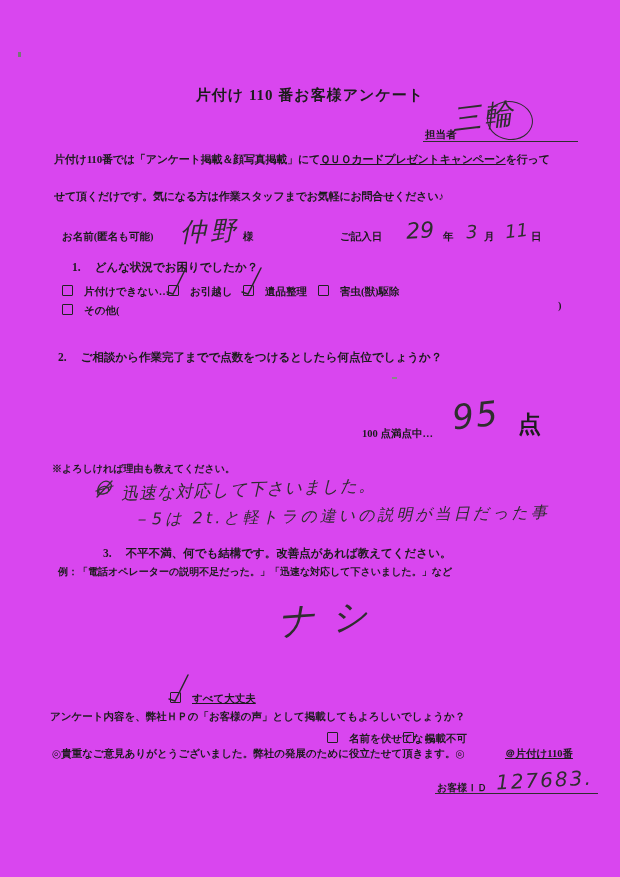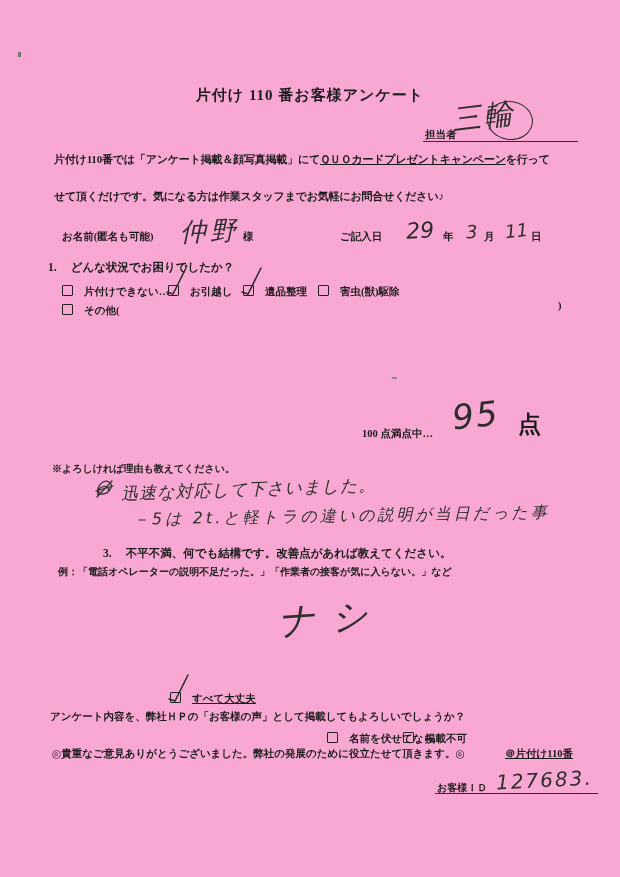--- a/index.html
+++ b/index.html
@@ -1,17 +1,17 @@
 <!DOCTYPE html>
 <html><head>
 <meta charset="utf-8">
 <style>
   html,body{margin:0;padding:0;background:#ffffff;}
   .sheet{
-    position:relative;width:620px;height:877px;background:#f9a8d4;overflow:hidden;
+    position:relative;width:620px;height:877px;background:#d946ef;overflow:hidden;
     font-family:"Liberation Serif","DejaVu Serif",serif;color:#1c1c1c;
   }
   .abs{position:absolute;white-space:nowrap;}
   .title{top:86px;left:0;width:100%;text-align:center;font-size:15px;font-weight:600;letter-spacing:1px;}
   .staff-label{top:128px;left:425px;font-size:10.5px;font-weight:600;}
   .staff-line{top:141px;left:423px;width:155px;height:1px;background:#2e2e2e;}
   .hw{font-family:"DejaVu Sans",sans-serif;font-style:italic;color:#2e2e2e;}
   .staff-sig{top:97px;left:452px;font-size:29px;transform:rotate(-7deg);letter-spacing:3px;}
   .sig-circle{top:101px;left:487px;width:44px;height:37px;border:1.6px solid #2e2e2e;border-radius:50%;transform:rotate(8deg);}
   .intro{top:150px;left:54px;width:520px;font-size:11px;font-weight:600;line-height:18.5px;letter-spacing:-0.2px;}
@@ -72,21 +72,21 @@
   <span class="abs hw name-hw">仲野</span>
   <span class="abs honorific">様</span>
   <span class="abs date-label">ご記入日</span>
   <span class="abs hw y-hw">29</span>
   <span class="abs y-unit">年</span>
   <span class="abs hw m-hw">3</span>
   <span class="abs m-unit">月</span>
   <span class="abs hw d-hw">11</span>
   <span class="abs d-unit">日</span>
 
-  <div class="abs q-head" style="top:260px;left:48px;text-align:right;">
+  <div class="abs q-head" style="top:260px;left:72px;text-align:right;">
     <span class="q-num">1.</span><span>どんな状況でお困りでしたか？</span>
   </div>
   <span class="abs opt" style="top:281px;left:62px;">
     <span class="cb"></span><span class="lbl">片付けできない…</span>
   </span>
   <span class="abs opt" style="top:281px;left:168px;">
     <span class="cb"><svg class="check" viewBox="0 0 23 31">
           <path d="M2 27 L8 29 L21 3" stroke="#2a2a2a" stroke-width="1.5" fill="none" stroke-linecap="round"></path>
         </svg></span><span class="lbl">お引越し</span>
   </span>
@@ -96,35 +96,38 @@
         </svg></span><span class="lbl">遺品整理</span>
   </span>
   <span class="abs opt" style="top:281px;left:318px;">
     <span class="cb"></span><span class="lbl">害虫(獣)駆除</span>
   </span>
   <span class="abs opt" style="top:300px;left:62px;">
     <span class="cb"></span><span class="lbl">その他(</span>
   </span>
   <span class="abs lbl" style="top:300px;left:558px;font-size:10.5px;font-weight:600;">)</span>
 
+  <div class="abs q-head" style="top:350px;left:58px;">
+    <span class="q-num">2.</span><span>ご相談から作業完了までで点数をつけるとしたら何点位でしょうか？</span>
+  </div>
   <div class="abs dash"></div>
   <span class="abs score-label">100 点満点中…</span>
   <span class="abs hw score-hw">95</span>
   <span class="abs score-unit">点</span>
   <span class="abs reason-prompt">※よろしければ理由も教えてください。</span>
   <svg class="abs scribble" viewBox="0 0 22 24">
     <path d="M4 18 C2 8, 10 2, 15 5 C20 8, 16 16, 9 17 C4 18, 3 12, 8 10 C13 8, 17 12, 13 16 M3 20 L18 4 M2 14 L19 9" stroke="#333" stroke-width="1.3" fill="none" stroke-linecap="round"></path>
   </svg>
   <span class="abs hw reason1">迅速な対応して下さいました。</span>
   <span class="abs hw reason2">－5は 2t.と軽トラの違いの説明が当日だった事</span>
 
   <div class="abs q-head" style="top:546px;left:58px;margin-left:45px;">
     <span class="q-num">3.</span><span>不平不満、何でも結構です。改善点があれば教えてください。</span>
   </div>
-  <div class="abs q3-example">例：「電話オペレーターの説明不足だった。」「作業者の接客が気に入らない。」など</div>
+  <div class="abs q3-example">例：「電話オペレーターの説明不足だった。」「迅速な対応して下さいました。」など</div>
   <span class="abs hw q3-hw">ナシ</span>
 
   <div class="abs pub-q">アンケート内容を、弊社ＨＰの「お客様の声」として掲載してもよろしいでしょうか？</div>
   <span class="abs opt" style="top:688px;left:170px;text-decoration:underline;">
     <span class="cb"><svg class="check" viewBox="0 0 23 31">
           <path d="M2 27 L8 29 L21 3" stroke="#2a2a2a" stroke-width="1.5" fill="none" stroke-linecap="round"></path>
         </svg></span><span class="lbl">すべて大丈夫</span>
   </span>
   <span class="abs opt" style="top:728px;left:283px;padding-left:44px;">
     <span class="cb"></span><span class="lbl">名前を伏せてなら</span>

